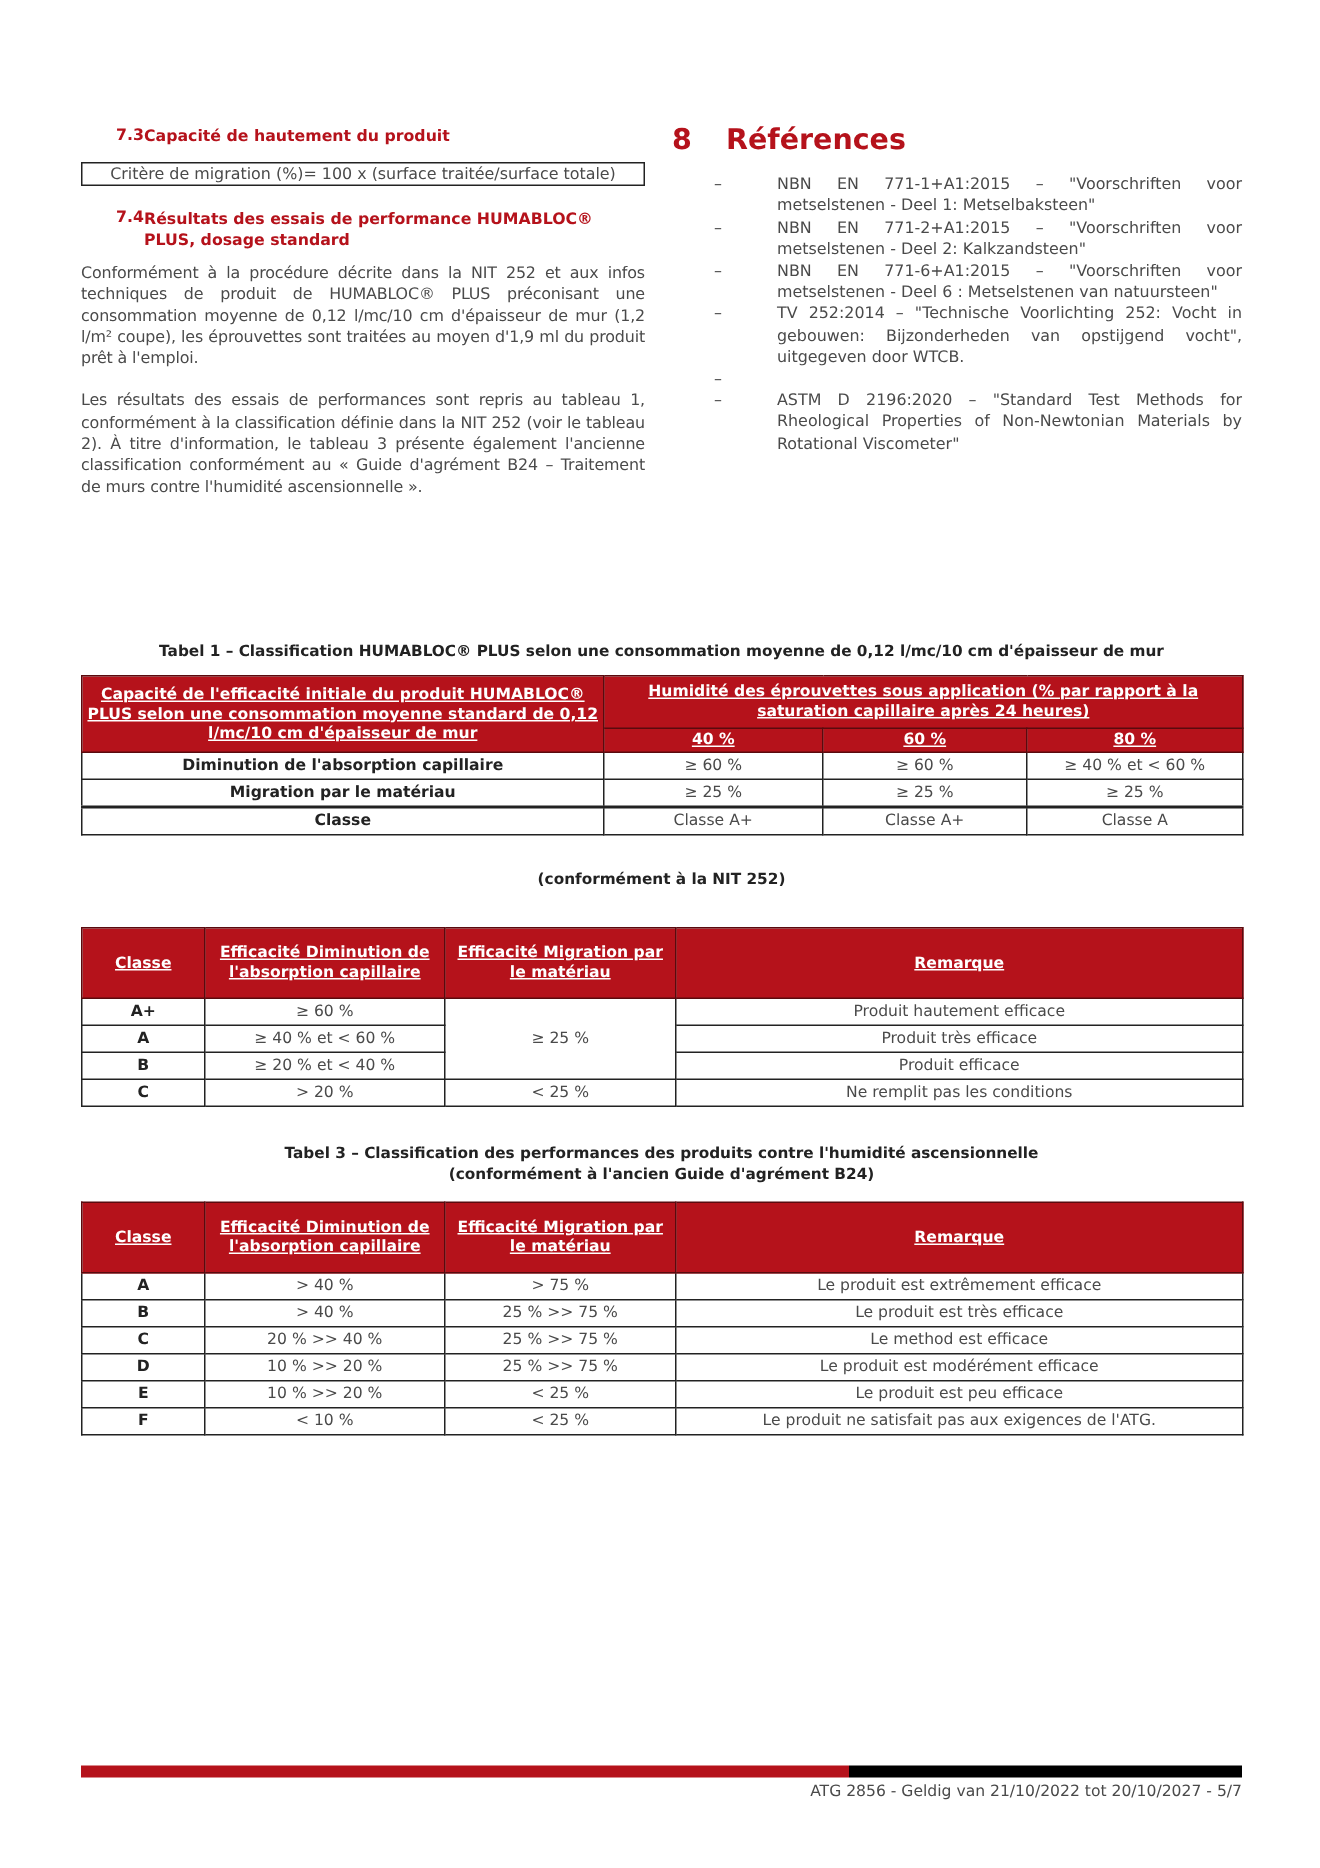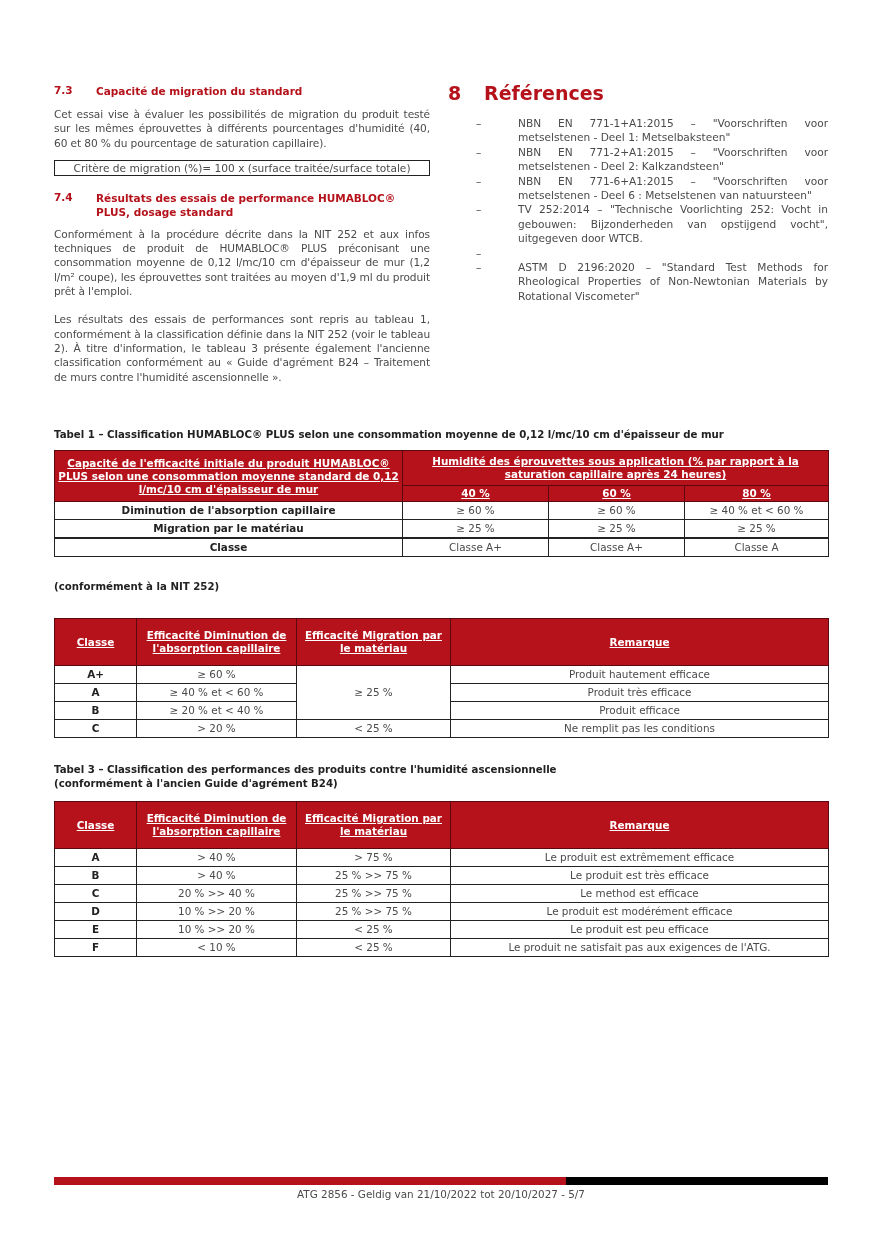--- a/index.html
+++ b/index.html
@@ -1,50 +1,49 @@
 <!DOCTYPE html>
 <html><head>
   <meta charset="utf-8">
   <style>
     html, body { margin: 0; padding: 0; background: #ffffff; }
     body { width: 880px; height: 1245px; position: relative; overflow: hidden;
       font-family: "DejaVu Sans", sans-serif; color: #4a4a4a; }
     .col-left { position: absolute; left: 54px; top: 84px; width: 376px; }
     .col-right { position: absolute; left: 448px; top: 82px; width: 380px; }
     .h2 { font-size: 10.5px; font-weight: bold; color: #b5121b; display: flex; margin: 0; }
-    .h2 .num { width: 42px; flex: none; }
+    .h2 .num { width: 42px; flex: none; text-align: right; }
     .h2 .txt { flex: 1; line-height: 14px; }
     p.body { font-size: 10.6px; line-height: 14.3px; text-align: justify; margin: 0; color: #4a4a4a; letter-spacing: -0.1px; }
     .formula { margin: 10px 0 0 0; border: 1.3px solid #222; font-size: 10.6px; text-align: center; padding: 1px 0; color: #4a4a4a; }
     .h1 { font-size: 19px; font-weight: bold; color: #b5121b; display: flex; margin: 0; }
     .h1 .num { width: 36px; flex: none; }
     ul.refs { list-style: none; margin: 12px 0 0 0; padding: 0; }
     ul.refs li { display: flex; font-size: 10.6px; line-height: 14.4px; color: #4a4a4a; }
     ul.refs li .dash { width: 42px; flex: none; text-align: left; padding-left: 28px; box-sizing: border-box; width: 70px; }
     ul.refs li .rtxt { flex: 1; text-align: justify; text-align-last: left; }
-    .caption { position: absolute; left: 54px; width: 774px; font-size: 10.2px; font-weight: bold; color: #222; line-height: 14px; }
+    .caption { position: absolute; left: 54px; width: 774px; text-align: center; font-size: 10.2px; font-weight: bold; color: #222; line-height: 14px; }
     table.t { position: absolute; left: 54px; width: 774px; border-collapse: collapse; font-size: 10.4px; table-layout: fixed; }
     table.t td, table.t th { border: 1.2px solid #222; text-align: center; padding: 0 2px; color: #4a4a4a; font-weight: normal; }
     table.t th { background: #b5121b; color: #ffffff; font-weight: bold; border-color: #5a0a0e; line-height: 13px; text-decoration: underline; }
     table.t td.lbl { font-weight: bold; color: #222; }
     table.t td { height: 17px; line-height: 15px; }
     .footer-bar { position: absolute; left: 54px; top: 1177px; width: 774px; height: 8px; display: flex; }
     .footer-bar .r { background: #b5121b; width: 512px; }
     .footer-bar .k { background: #000; flex: 1; }
-    .footer-text { position: absolute; left: 54px; top: 1188px; width: 774px; text-align: center; font-size: 10.4px; color: #4a4a4a; }
+    .footer-text { position: absolute; left: 54px; top: 1188px; width: 774px; text-align: right; font-size: 10.4px; color: #4a4a4a; }
   </style>
 </head>
 <body>
 
 <div class="col-left">
   <div class="h2">
     <span class="num">7.3</span>
-    <span class="txt">Capacité de migration du standard</span>
+    <span class="txt">Capacité de hautement du produit</span>
   </div>
-  <p class="body" style="margin-top:9px">Cet essai vise à évaluer les possibilités de migration du produit testé sur les mêmes éprouvettes à différents pourcentages d'humidité (40, 60 et 80 % du pourcentage de saturation capillaire).</p>
   <div class="formula">Critère de migration (%)= 100 x (surface traitée/surface totale)</div>
 
   <div class="h2" style="margin-top:15px">
     <span class="num">7.4</span>
     <span class="txt">Résultats des essais de performance HUMABLOC® PLUS, dosage standard</span>
   </div>
   <p class="body" style="margin-top:8px">Conformément à la procédure décrite dans la NIT 252 et aux infos techniques de produit de HUMABLOC® PLUS préconisant une consommation moyenne de 0,12 l/mc/10 cm d'épaisseur de mur (1,2 l/m² coupe), les éprouvettes sont traitées au moyen d'1,9 ml du produit prêt à l'emploi.</p>
   <p class="body" style="margin-top:14px">Les résultats des essais de performances sont repris au tableau 1, conformément à la classification définie dans la NIT 252 (voir le tableau 2). À titre d'information, le tableau 3 présente également l'ancienne classification conformément au « Guide d'agrément B24 – Traitement de murs contre l'humidité ascensionnelle ».</p>
 </div>
 

